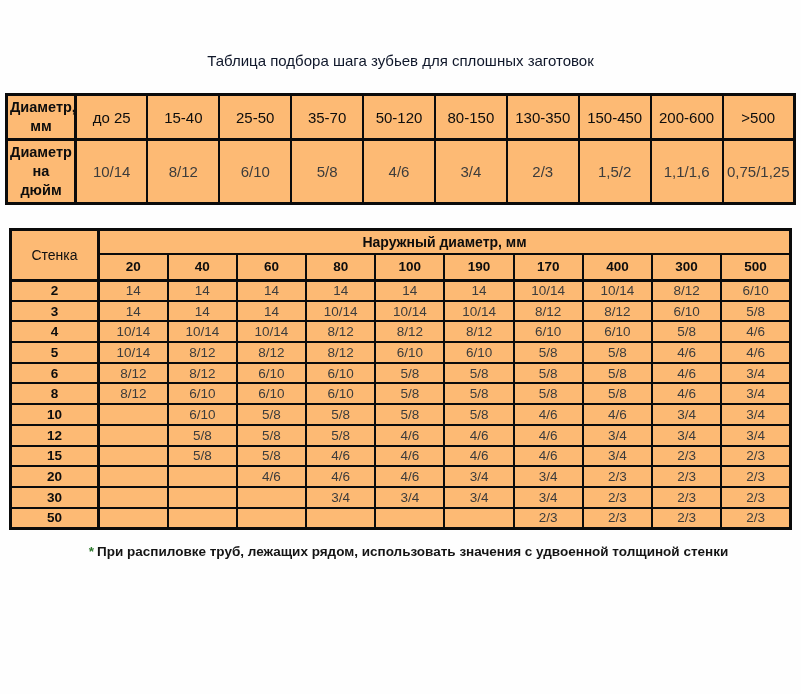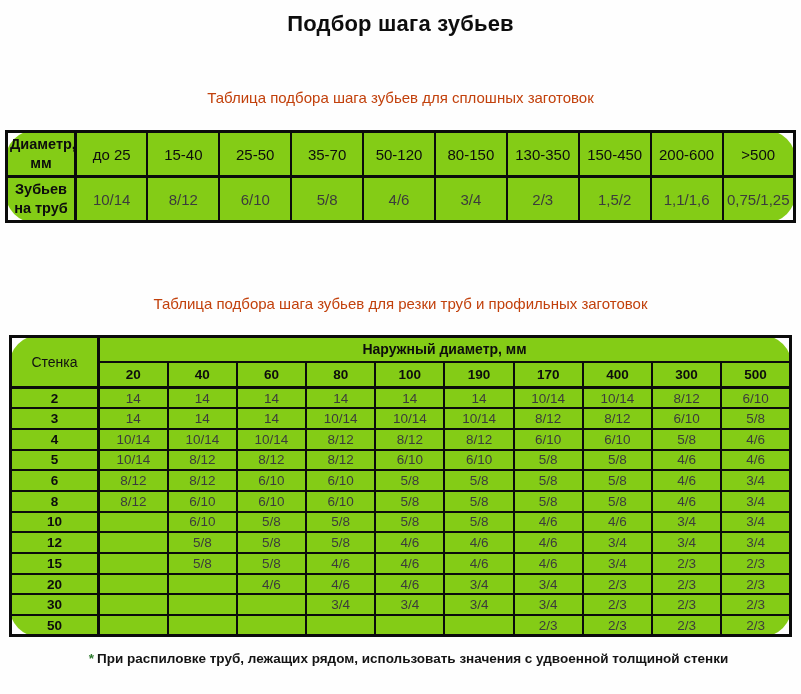--- a/index.html
+++ b/index.html
@@ -18,31 +18,30 @@
     text-align: center;
     font-size: 22px;
     font-weight: 700;
     letter-spacing: 0.2px;
     color: #0d0d0d;
   }
   .caption {
     margin: 0;
     text-align: center;
     font-size: 15px;
-    color: #c2410c;
+    color: #0f172a;
   }
   .caption-1 { margin-top: 52px; }
   .caption-2 { margin-top: 72px; }
 
   table {
     border-collapse: collapse;
     margin: 0 auto;
     table-layout: fixed;
-    background: #84cc16;
-    border-radius: 31px;
+    background: #fdba74;
   }
 
   
   .t1 {
     margin-top: 24px;
     width: 791px;
     border: 3px solid #0b0b0b;
   }
   .t1 th, .t1 td {
     border: 2px solid #0b0b0b;
@@ -108,56 +107,54 @@
   .footnote .star {
     margin-right: 3px;
     font-weight: 700;
   }
 </style>
 </head>
 <body>
 
 <div class="page">
 
-  <h1 class="title">Подбор шага зубьев</h1>
 
   <p class="caption caption-1">Таблица подбора шага зубьев для сплошных заготовок</p>
 
   <table class="t1">
     <tbody id="t1-body">
         <tr>
           <th class="rowhdr">Диаметр, мм</th>
           <th class="colhdr">до 25</th>
           <th class="colhdr">15-40</th>
           <th class="colhdr">25-50</th>
           <th class="colhdr">35-70</th>
           <th class="colhdr">50-120</th>
           <th class="colhdr">80-150</th>
           <th class="colhdr">130-350</th>
           <th class="colhdr">150-450</th>
           <th class="colhdr">200-600</th>
           <th class="colhdr">&gt;500</th>
         </tr>
         <tr>
-          <th class="rowhdr">Зубьев на труб</th>
+          <th class="rowhdr">Диаметр на дюйм</th>
           <td>10/14</td>
           <td>8/12</td>
           <td>6/10</td>
           <td>5/8</td>
           <td>4/6</td>
           <td>3/4</td>
           <td>2/3</td>
           <td>1,5/2</td>
           <td>1,1/1,6</td>
           <td>0,75/1,25</td>
         </tr>
       </tbody>
   </table>
 
-  <p class="caption caption-2">Таблица подбора шага зубьев для резки труб и профильных заготовок</p>
 
   <table class="t2">
     <thead id="t2-head">
         <tr>
           <th class="corner" rowspan="2">Стенка</th>
           <th class="group" colspan="10">Наружный диаметр, мм</th>
         </tr>
         <tr>
           <th class="colnum">20</th>
           <th class="colnum">40</th>

